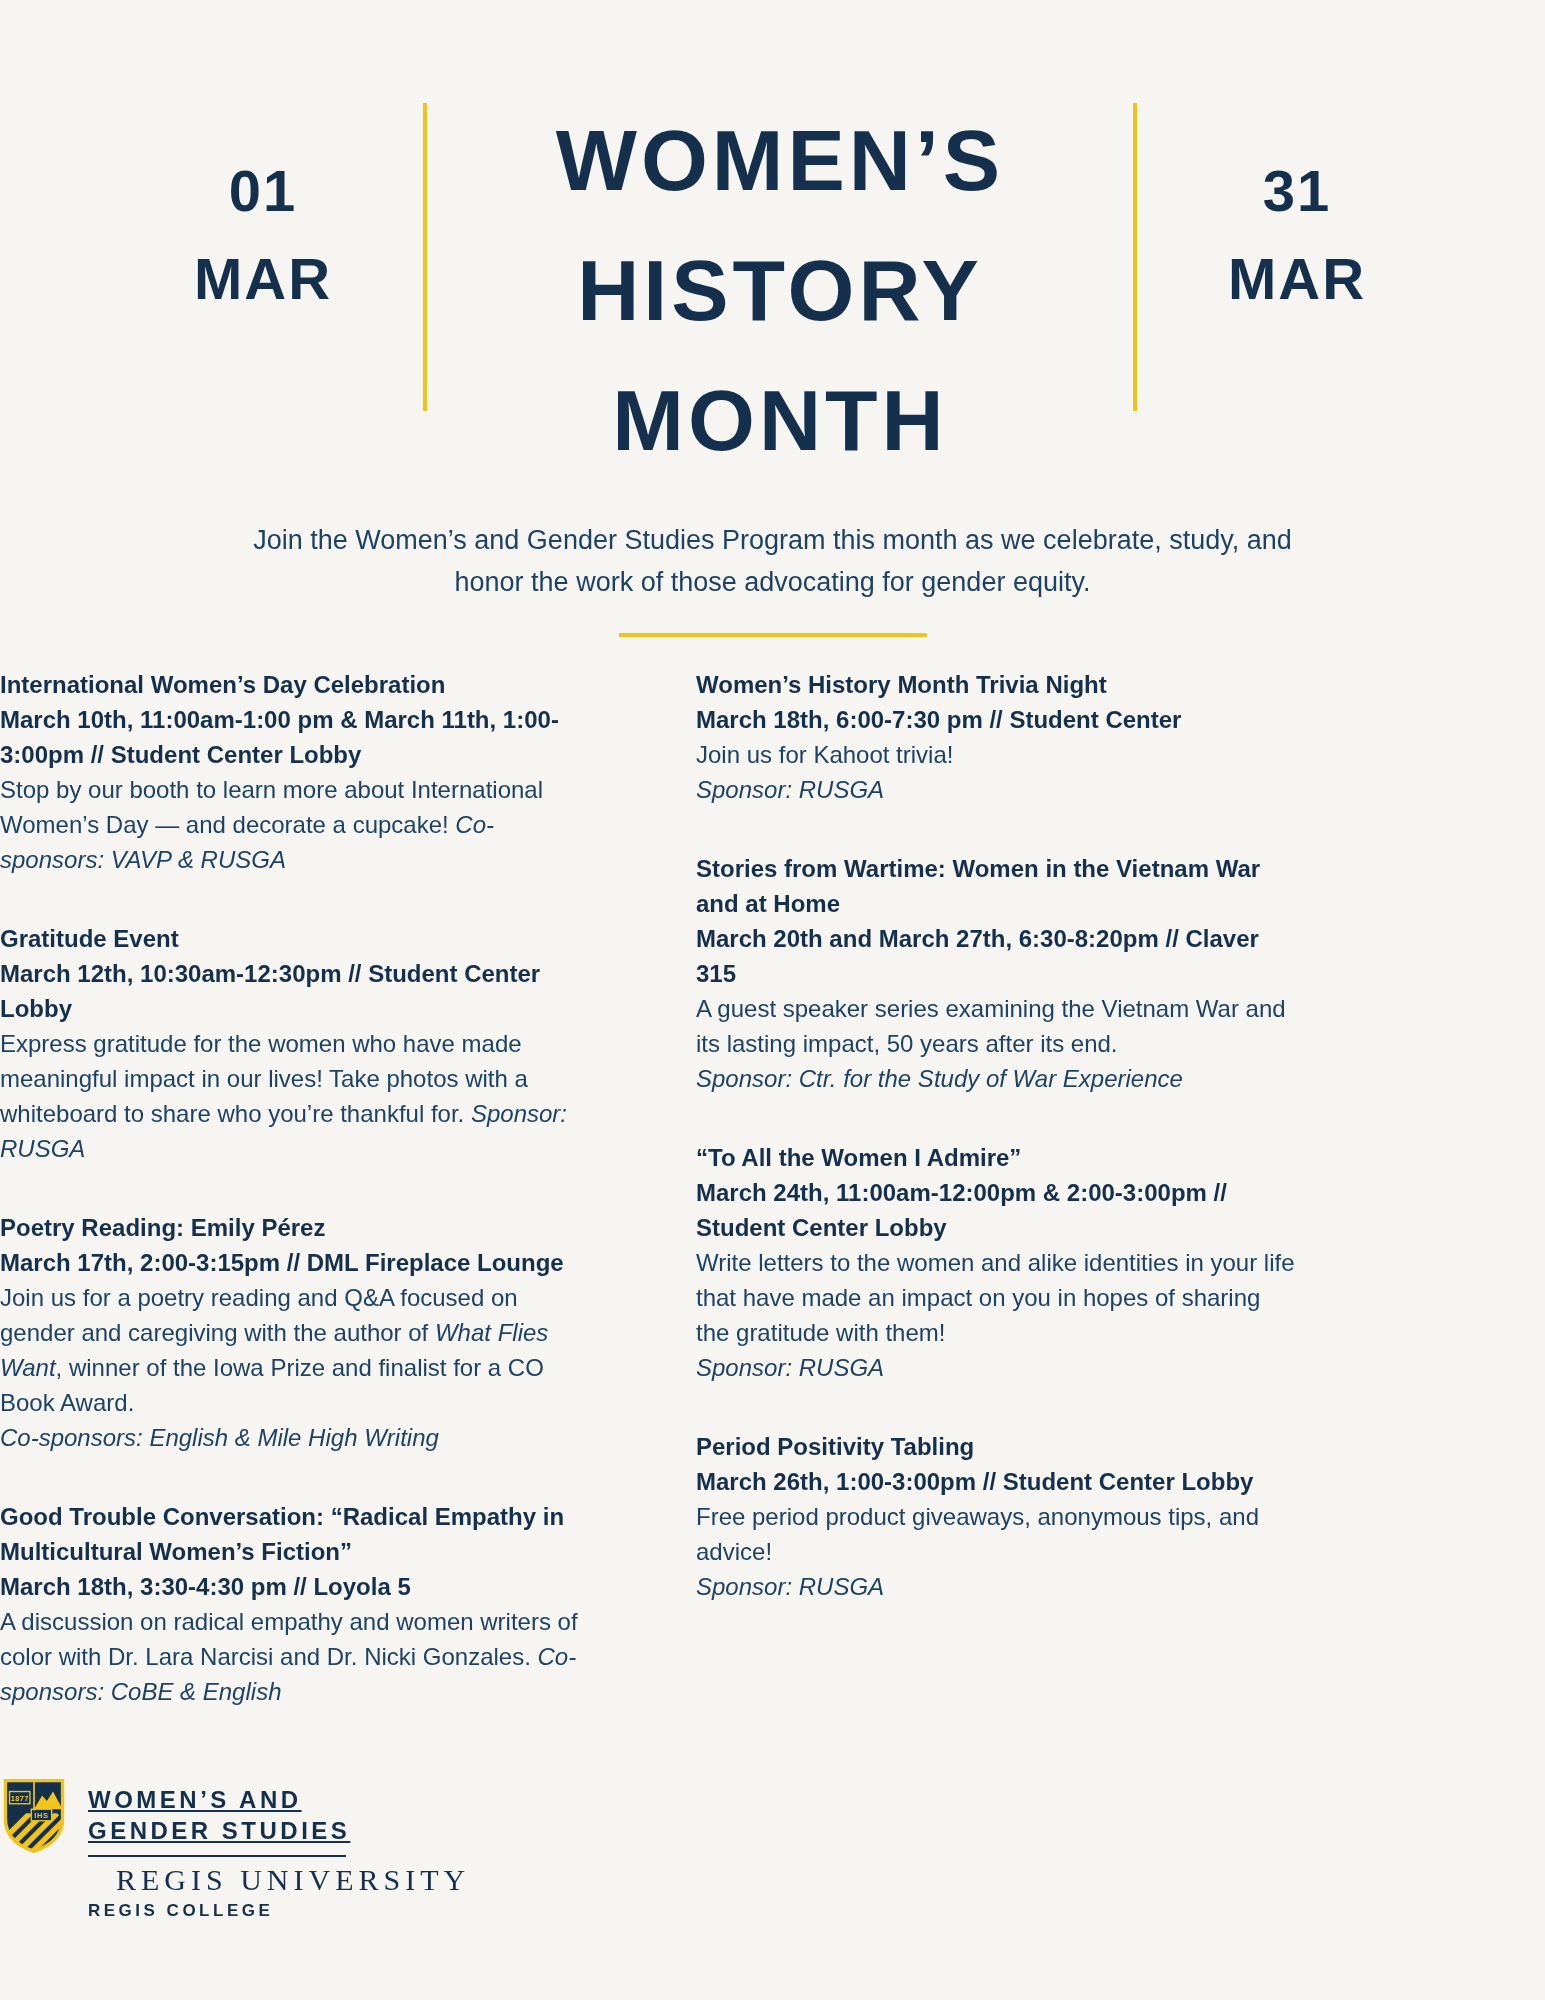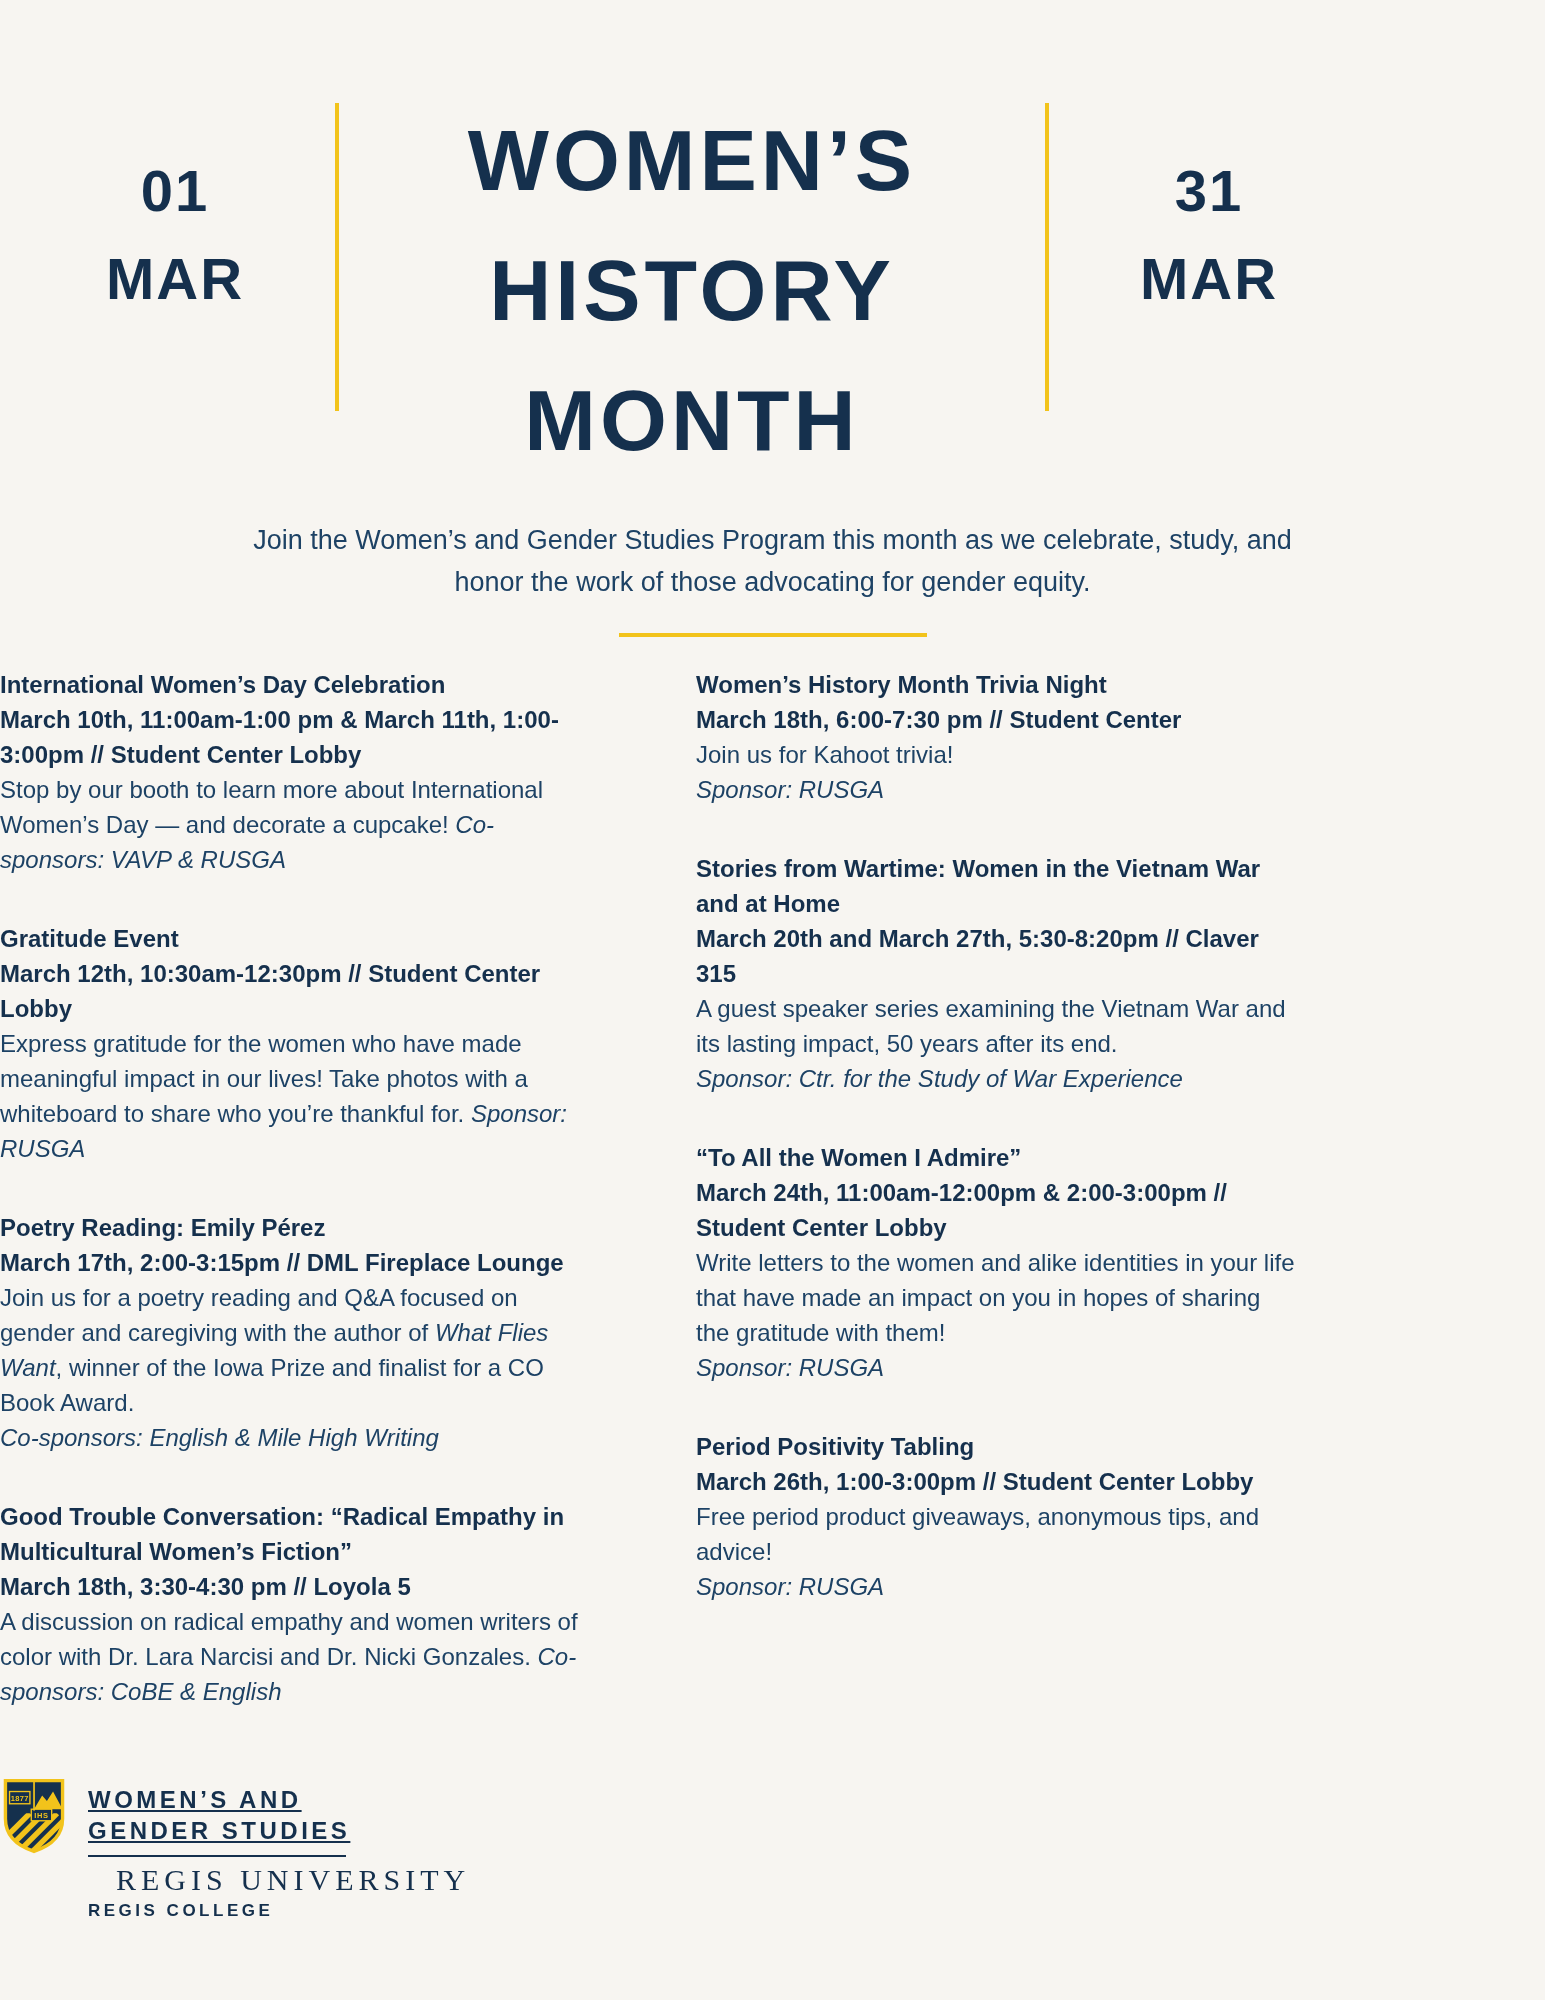--- a/index.html
+++ b/index.html
@@ -10,21 +10,21 @@
   }
   * { margin: 0; padding: 0; box-sizing: border-box; }
   html, body { width: 1545px; }
   body {
     height: 2000px;
     background: var(--bg);
     font-family: "Liberation Sans", sans-serif;
     color: var(--navy);
     overflow: hidden;
   }
-  .header { display: flex; justify-content: flex-start; padding-top: 95px; padding-left: 15px; }
+  .header { display: flex; justify-content: center; padding-top: 95px; padding-left: 15px; }
   .date-block {
     width: 320px; padding-top: 52px; text-align: center;
     font-weight: 700; font-size: 58px; line-height: 88px; letter-spacing: 2px;
   }
   .date-day, .date-month { display: block; }
   .vline { width: 4px; height: 308px; margin-top: 8px; background: var(--gold); }
   .title-block {
     width: 706px; text-align: center;
     font-weight: 700; font-size: 86px; line-height: 130px; letter-spacing: 4px;
   }
@@ -113,21 +113,21 @@
 </section>
     <section class="col-right">
   <article class="event">
     <h3 class="ev-title">Women’s History Month Trivia Night</h3>
     <div class="ev-datetime">March 18th, 6:00-7:30 pm // Student Center</div>
     <p class="ev-body"><span class="r">Join us for Kahoot trivia!</span><br><span class="i">Sponsor: RUSGA</span></p>
   </article>
 
   <article class="event">
     <h3 class="ev-title">Stories from Wartime: Women in the Vietnam War and at Home</h3>
-    <div class="ev-datetime">March 20th and March 27th, 5:30-8:20pm // Claver 315</div>
+    <div class="ev-datetime">March 20th and March 27th, 6:30-8:20pm // Claver 315</div>
     <p class="ev-body"><span class="r">A guest speaker series examining the Vietnam War and its lasting impact, 50 years after its end.</span><br><span class="i">Sponsor: Ctr. for the Study of War Experience</span></p>
   </article>
 
   <article class="event">
     <h3 class="ev-title">“To All the Women I Admire”</h3>
     <div class="ev-datetime">March 24th, 11:00am-12:00pm &amp; 2:00-3:00pm // Student Center Lobby</div>
     <p class="ev-body"><span class="r">Write letters to the women and alike identities in your life that have made an impact on you in hopes of sharing the gratitude with them!</span><br><span class="i">Sponsor: RUSGA</span></p>
   </article>
 
   <article class="event">

